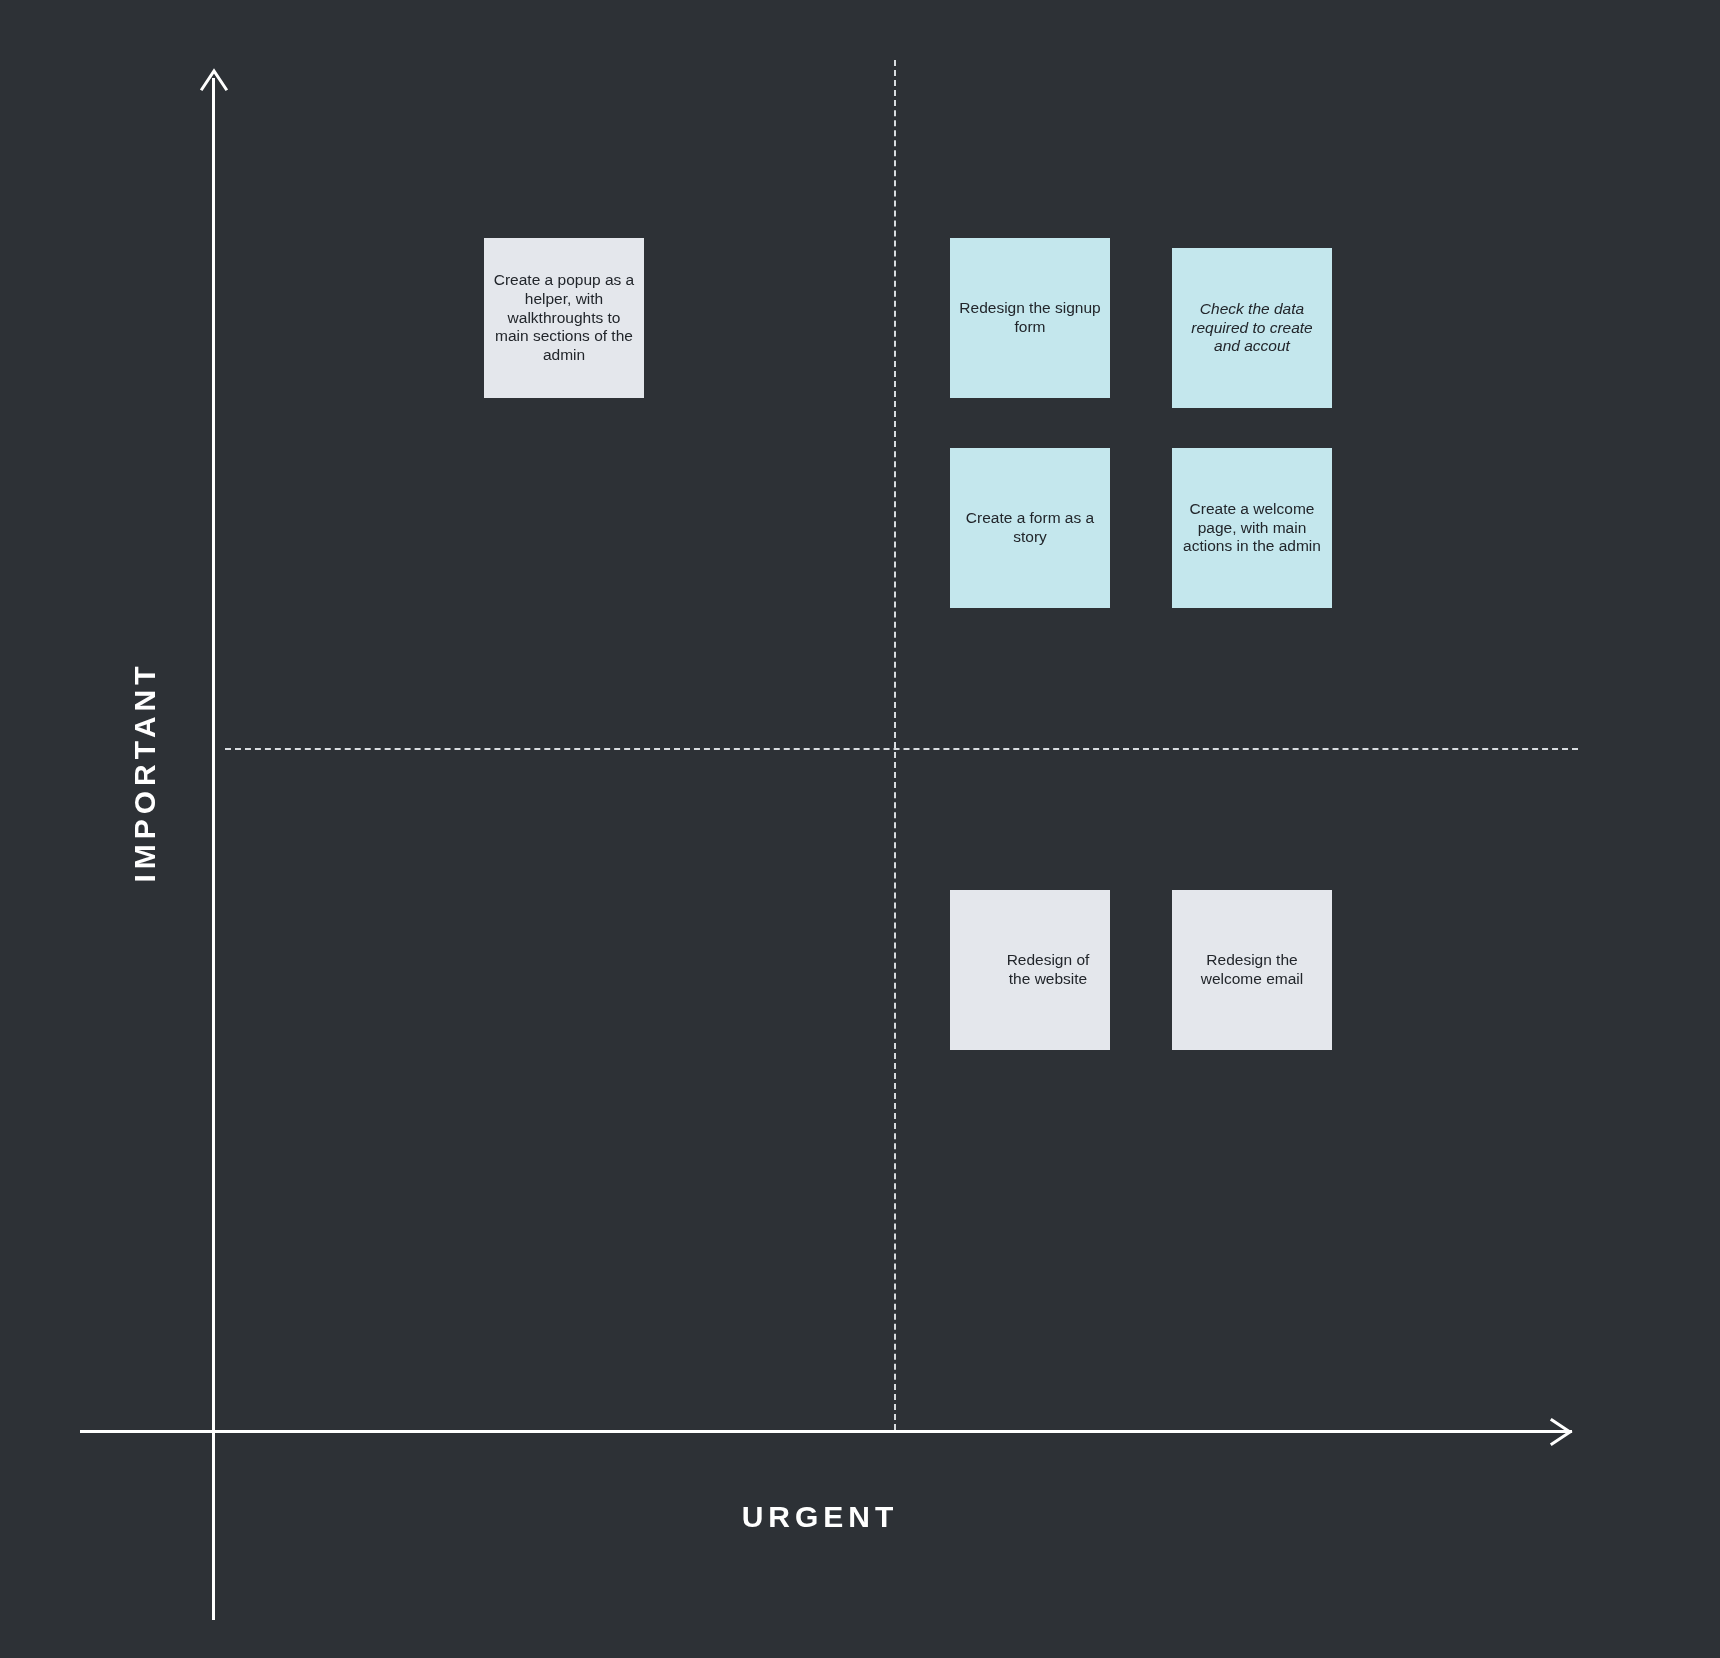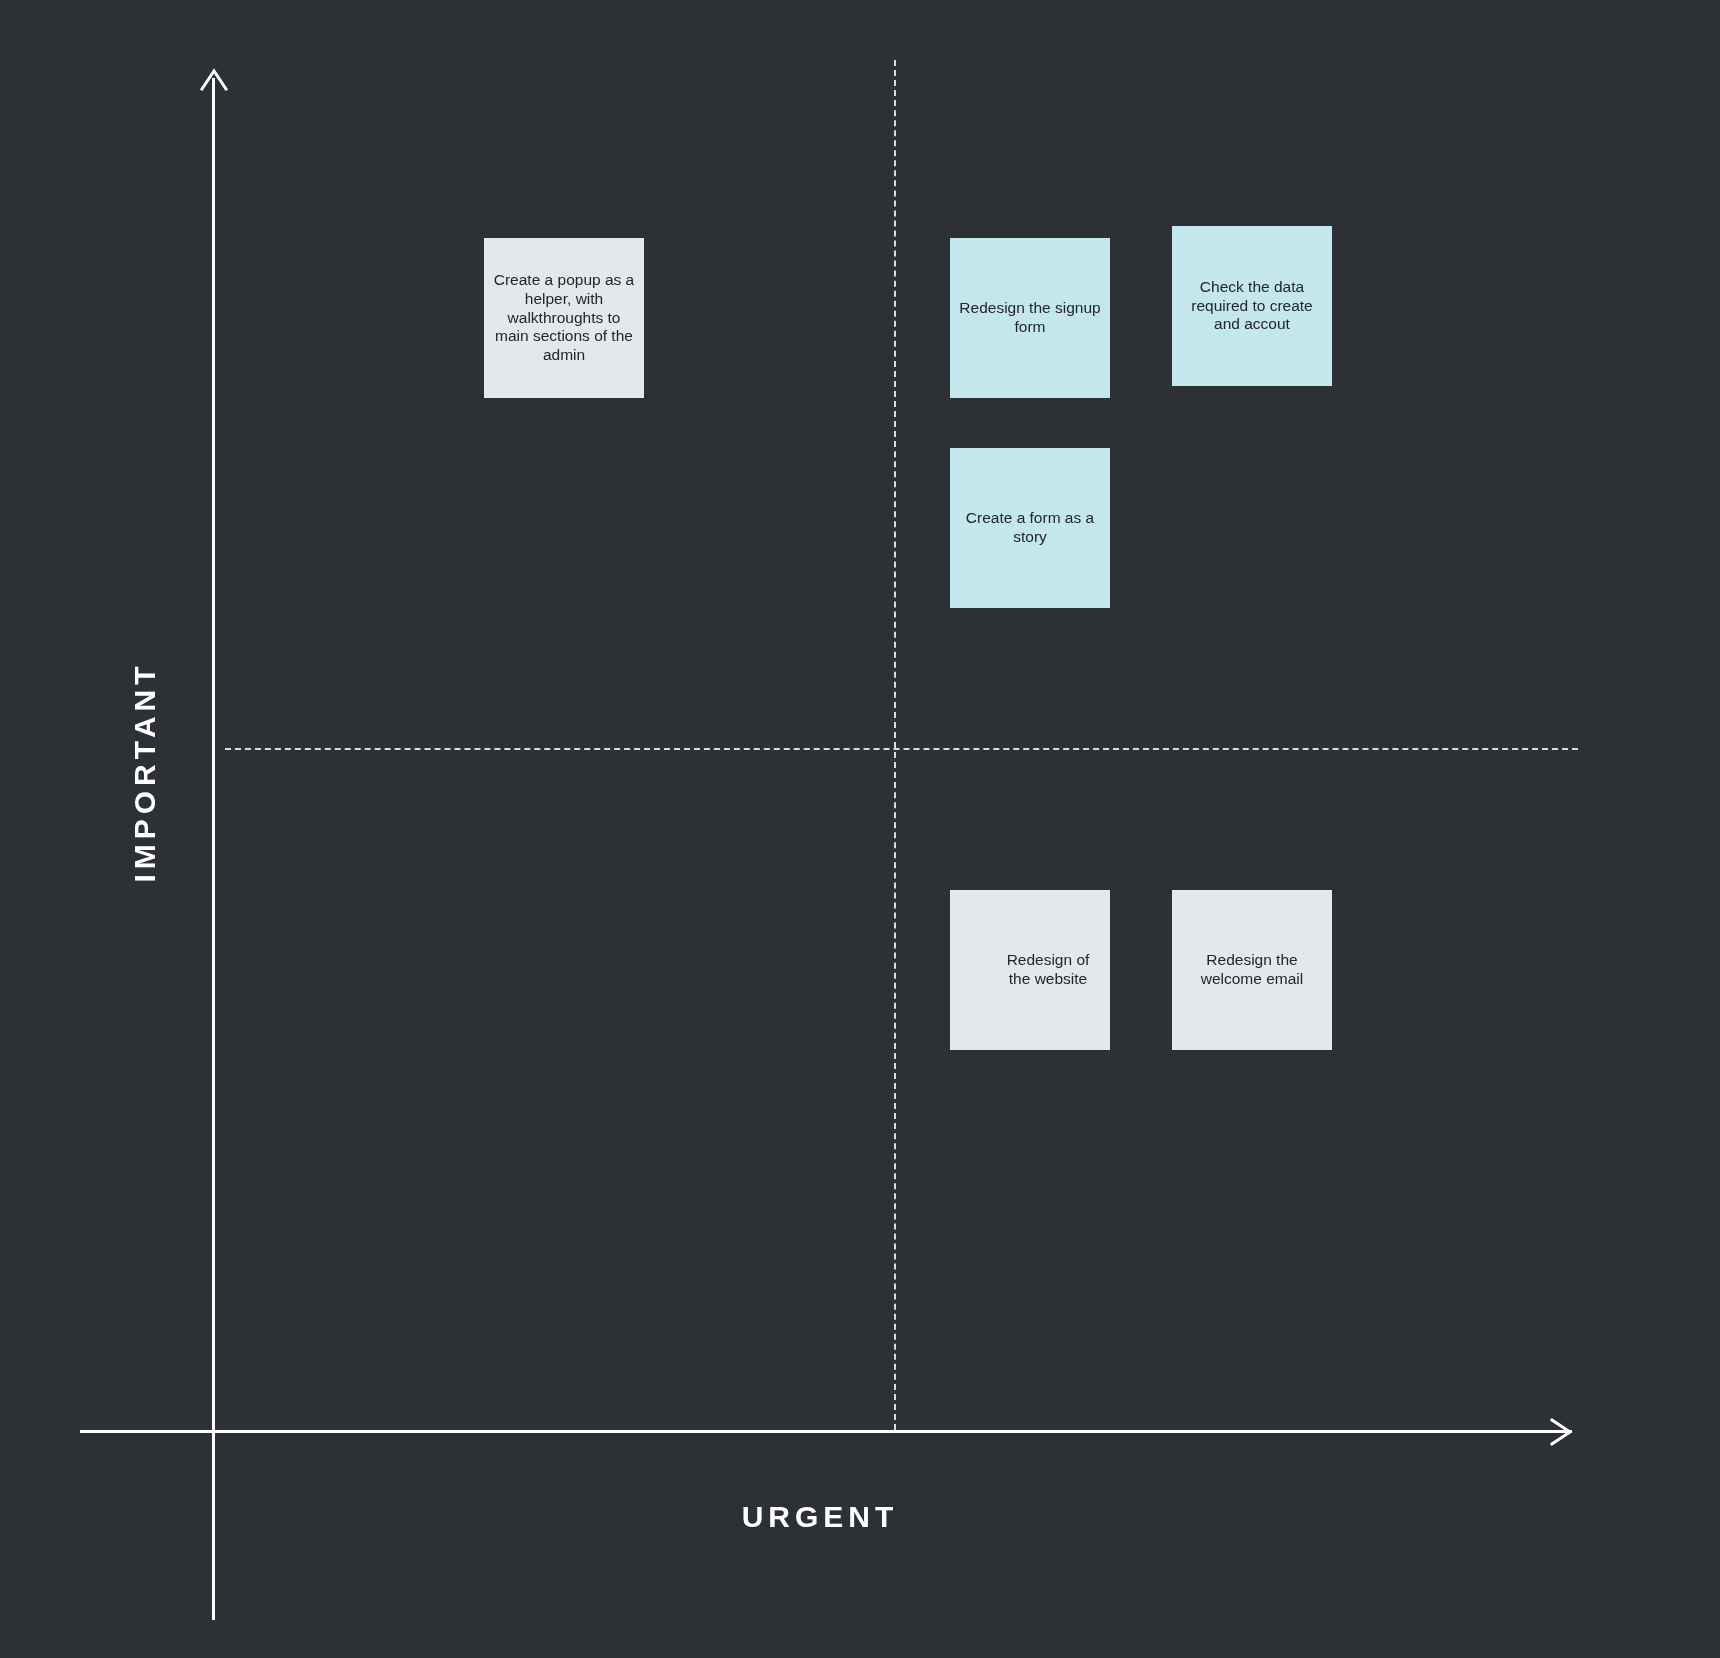--- a/index.html
+++ b/index.html
@@ -147,26 +147,29 @@
   <div class="axis-label" id="y-axis-label">IMPORTANT</div>
   <div class="axis-label" id="x-axis-label">URGENT</div>
 
   <div class="card card-teal" style="left:950px; top:238px;">
     <span class="card-text">Redesign the signup form</span>
   </div>
 
   <div class="card card-gray" style="left:484px; top:238px;">
     <span class="card-text">Create a popup as a helper, with walkthroughts to main sections of the admin</span>
   </div>
-  <div class="card card-teal" style="left:1172px; top:226px;">
+  <div class="card card-teal" style="left:1172px; top:248px;font-style:italic;">
     <span class="card-text">Check the data required to create and accout</span>
   </div>
 
   <div class="card card-teal" style="left:950px; top:448px;">
     <span class="card-text">Create a form as a story</span>
+  </div>
+  <div class="card card-teal" style="left:1172px; top:448px;">
+    <span class="card-text">Create a welcome page, with main actions in the admin</span>
   </div>
 
   <div class="card card-gray" style="left:950px; top:890px;padding-left:44px;">
     <span class="card-text">Redesign of the website</span>
   </div>
   <div class="card card-gray" style="left:1172px; top:890px;">
     <span class="card-text">Redesign the welcome email</span>
   </div>
 
 </div>

